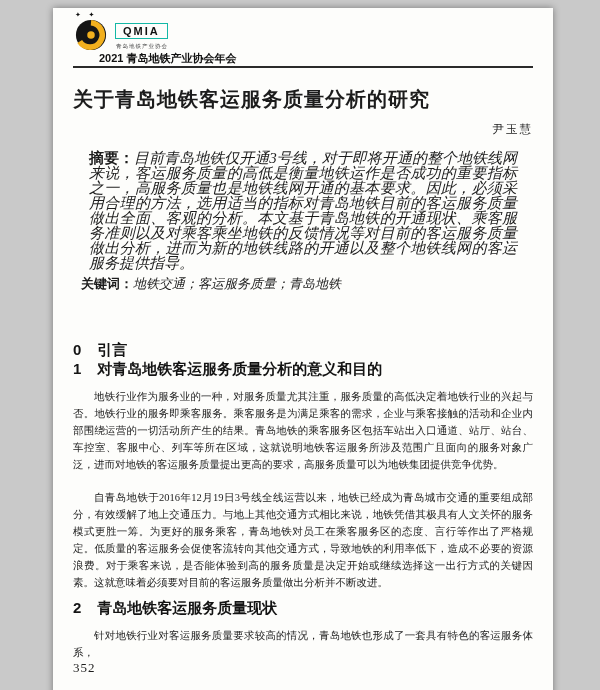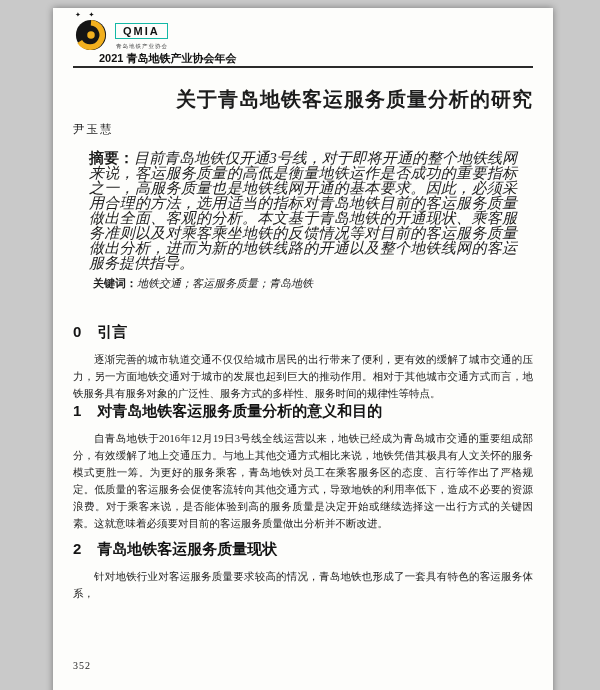--- a/index.html
+++ b/index.html
@@ -76,77 +76,77 @@
     left: 26px;
     font-family: "Liberation Sans", sans-serif;
     font-weight: bold;
     font-size: 11px;
     color: #111;
     white-space: nowrap;
   }
   
   .paper-title {
     margin: 18px 0 10px 0;
-    text-align: right;
+    text-align: left;
     font-size: 20px;
     font-weight: bold;
     letter-spacing: 1px;
     line-height: 26px;
   }
   .author {
-    text-align: left;
+    text-align: right;
     font-size: 11.5px;
     margin-bottom: 14px;
     letter-spacing: 2px;
   }
   .abstract {
     margin: 6px 16px 4px 16px;
     font-size: 15px;
     line-height: 15px;
     font-style: italic;
     text-align: justify;
     text-justify: inter-character;
   }
   .abstract .label,
   .keywords .label {
     font-weight: bold;
     font-style: normal;
   }
   .keywords {
-    margin: 5px 16px 0 20px;
-    font-size: 11px;
+    margin: 5px 16px 0 8px;
+    font-size: 13px;
     line-height: 15px;
     font-style: italic;
     text-align: justify;
   }
   .section-heading {
     font-family: "Liberation Sans", sans-serif;
     font-size: 15px;
     font-weight: bold;
     margin: 0;
     color: #141414;
   }
-  .sec0 { margin-top: 32px; }
+  .sec0 { margin-top: 50px; }
   .sec1 { }
   .sec2 { margin-top: 8px; }
   .section-heading .num { margin-right: 16px; }
   .section-paragraph {
     margin: 9px 0 0 0;
     font-size: 10.5px;
     line-height: 17px;
     text-indent: 2em;
     text-align: justify;
     text-justify: inter-character;
   }
   .section-paragraph + .section-paragraph { margin-top: 16px; }
   .page-number {
     position: absolute;
     left: 20px;
     top: 652px;
-    font-size: 10px;
+    font-size: 13px;
     letter-spacing: 1px;
   }
 </style>
 </head>
 <body>
 
 <div class="canvas">
   <div class="page">
 
     <div class="page-header">
@@ -169,25 +169,25 @@
       <span class="label">摘要：</span><span>目前青岛地铁仅开通3号线，对于即将开通的整个地铁线网来说，客运服务质量的高低是衡量地铁运作是否成功的重要指标之一，高服务质量也是地铁线网开通的基本要求。因此，必须采用合理的方法，选用适当的指标对青岛地铁目前的客运服务质量做出全面、客观的分析。本文基于青岛地铁的开通现状、乘客服务准则以及对乘客乘坐地铁的反馈情况等对目前的客运服务质量做出分析，进而为新的地铁线路的开通以及整个地铁线网的客运服务提供指导。</span>
     </div>
 
     <div class="keywords">
       <span class="label">关键词：</span><span>地铁交通；客运服务质量；青岛地铁</span>
     </div>
 
     <h2 class="section-heading sec0">
       <span class="num">0</span><span>引言</span>
     </h2>
-    <p class="section-paragraph">逐渐完善的城市轨道交通不仅仅给城市居民的出行带来了便利，更有效的缓解了城市交通的压力，另一方面地铁交通对于城市的发展也起到巨大的推动作用。相对于其他城市交通方式而言，地铁服务具有服务对象的广泛性、服务方式的多样性、服务时间的规律性等特点。</p>
 
     <h2 class="section-heading sec1">
       <span class="num">1</span><span>对青岛地铁客运服务质量分析的意义和目的</span>
     </h2>
+    <p class="section-paragraph">地铁行业作为服务业的一种，对服务质量尤其注重，服务质量的高低决定着地铁行业的兴起与否。地铁行业的服务即乘客服务。乘客服务是为满足乘客的需求，企业与乘客接触的活动和企业内部围绕运营的一切活动所产生的结果。青岛地铁的乘客服务区包括车站出入口通道、站厅、站台、车控室、客服中心、列车等所在区域，这就说明地铁客运服务所涉及范围广且面向的服务对象广泛，进而对地铁的客运服务质量提出更高的要求，高服务质量可以为地铁集团提供竞争优势。</p>
     <p class="section-paragraph">自青岛地铁于2016年12月19日3号线全线运营以来，地铁已经成为青岛城市交通的重要组成部分，有效缓解了地上交通压力。与地上其他交通方式相比来说，地铁凭借其极具有人文关怀的服务模式更胜一筹。为更好的服务乘客，青岛地铁对员工在乘客服务区的态度、言行等作出了严格规定。低质量的客运服务会促使客流转向其他交通方式，导致地铁的利用率低下，造成不必要的资源浪费。对于乘客来说，是否能体验到高的服务质量是决定开始或继续选择这一出行方式的关键因素。这就意味着必须要对目前的客运服务质量做出分析并不断改进。</p>
 
     <h2 class="section-heading sec2">
       <span class="num">2</span><span>青岛地铁客运服务质量现状</span>
     </h2>
     <p class="section-paragraph">针对地铁行业对客运服务质量要求较高的情况，青岛地铁也形成了一套具有特色的客运服务体系，</p>
 
     <div class="page-number">352</div>
 
   </div>

